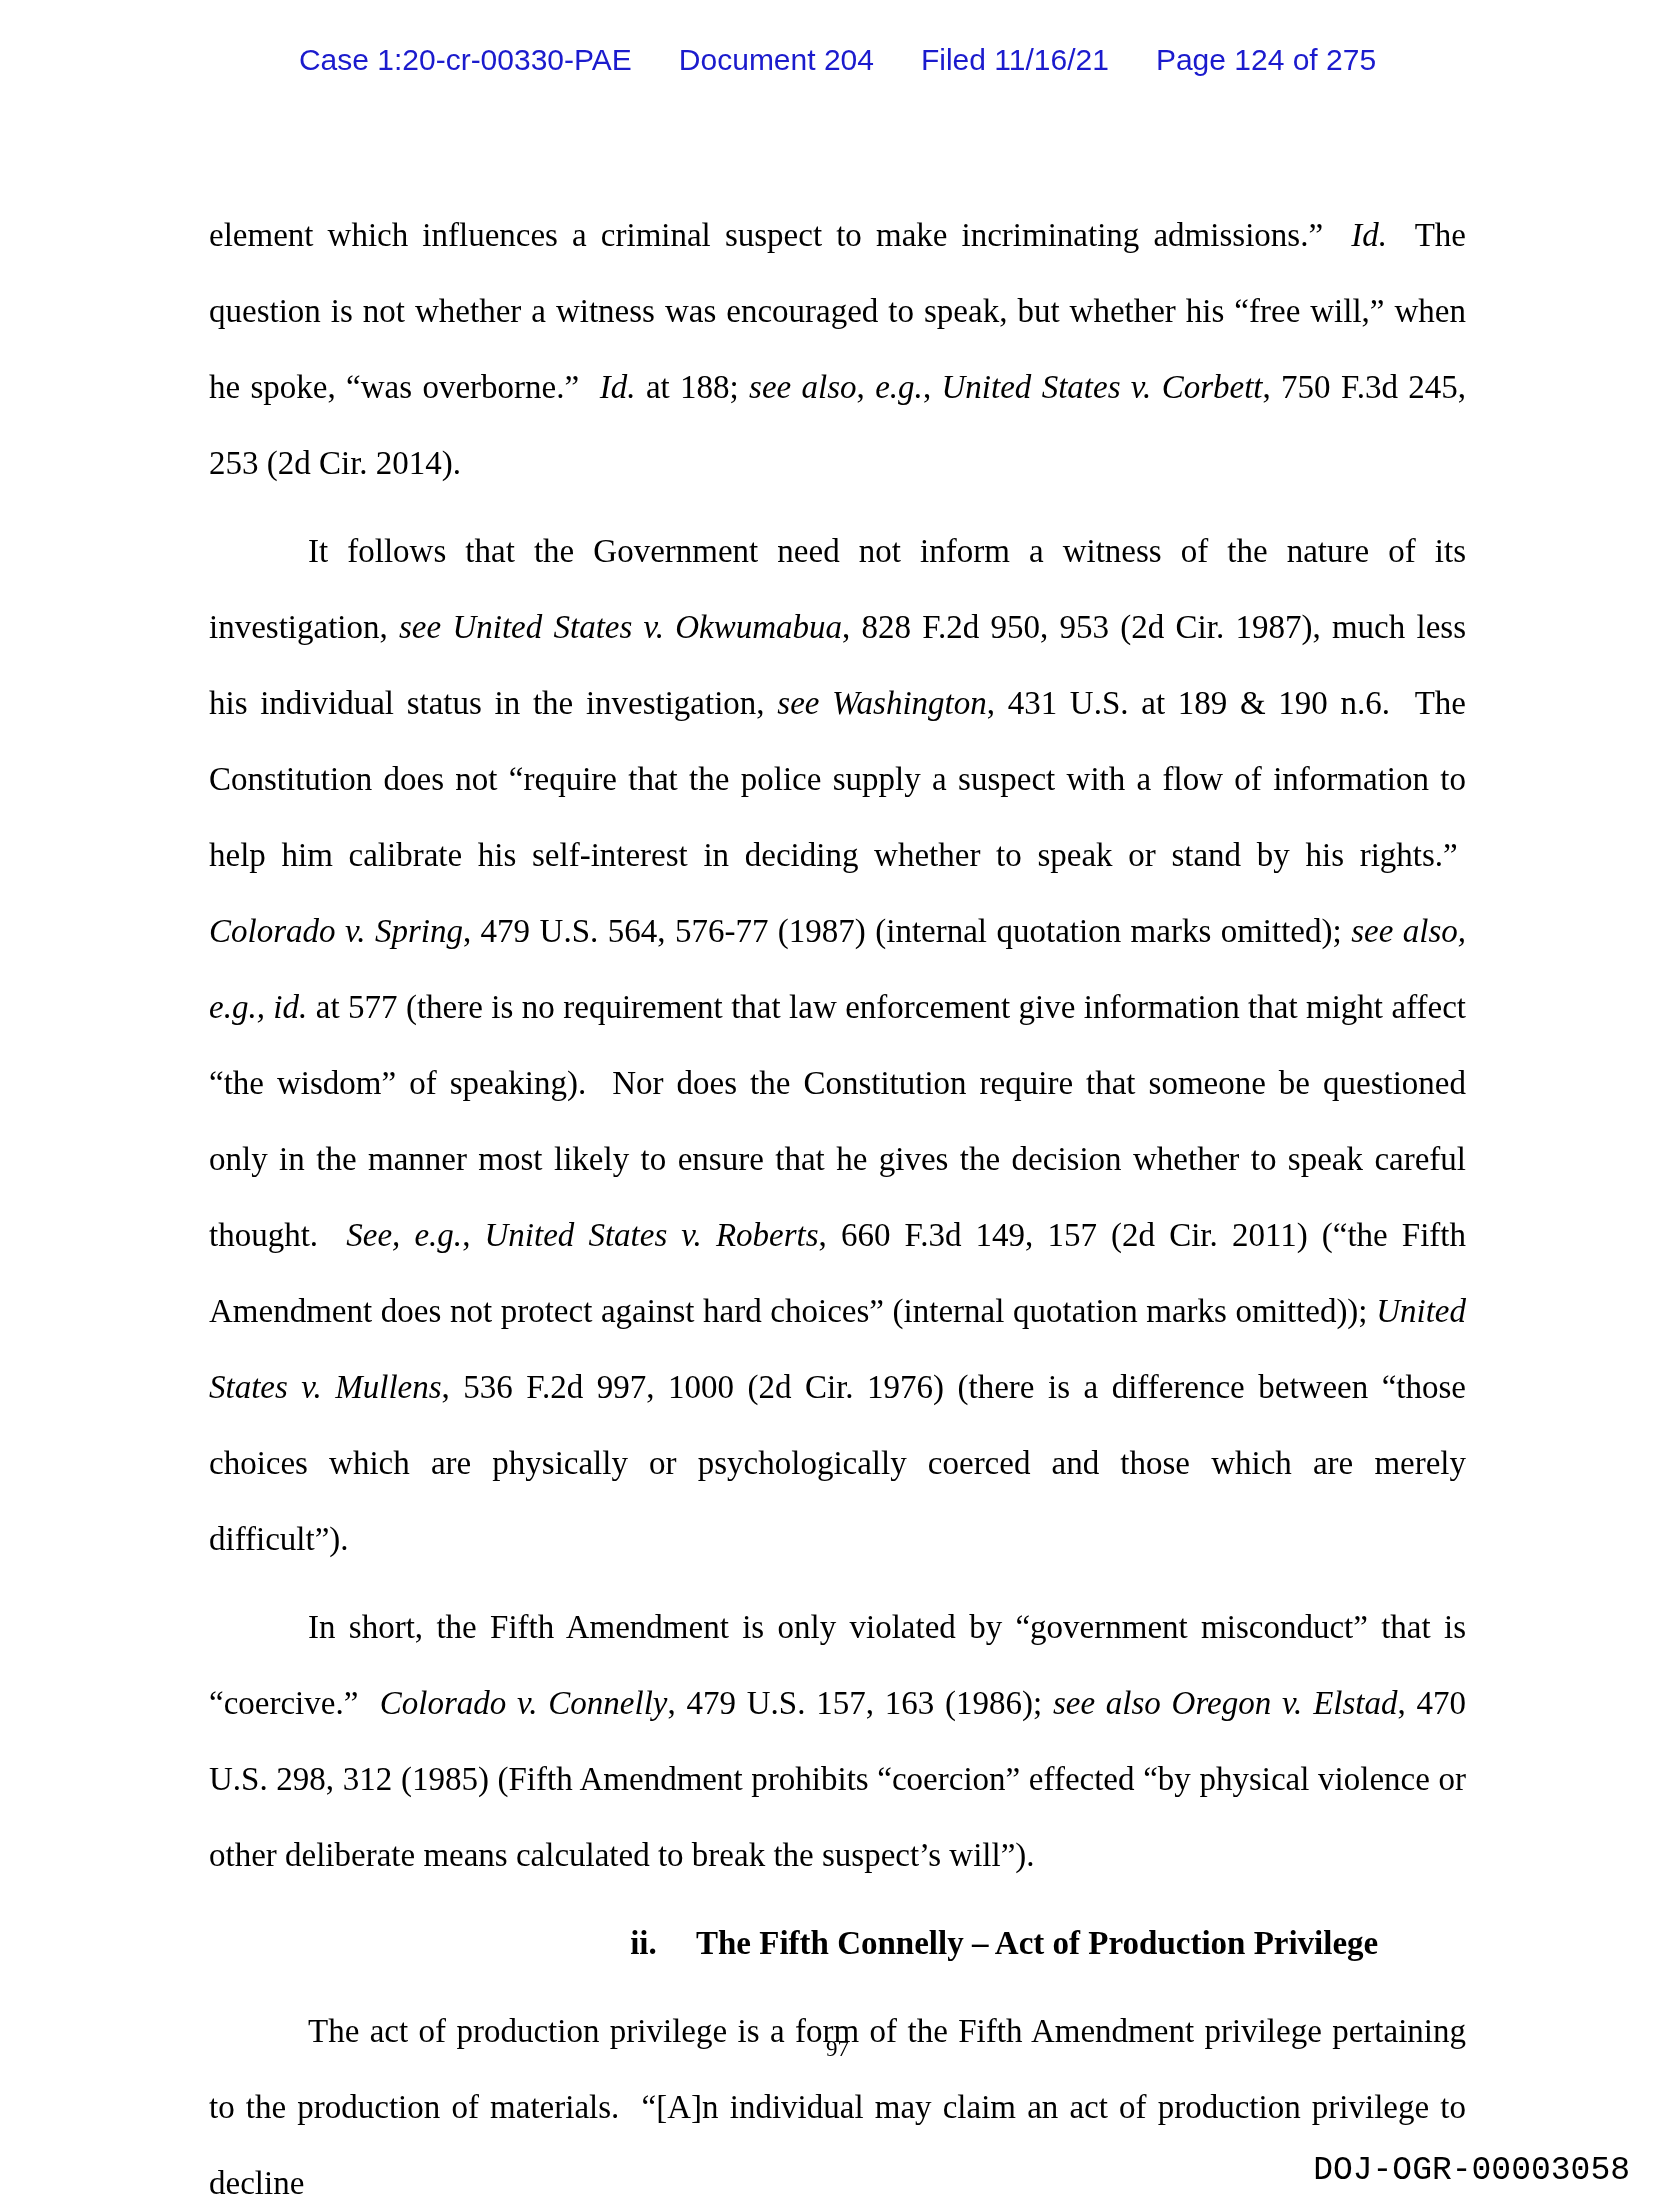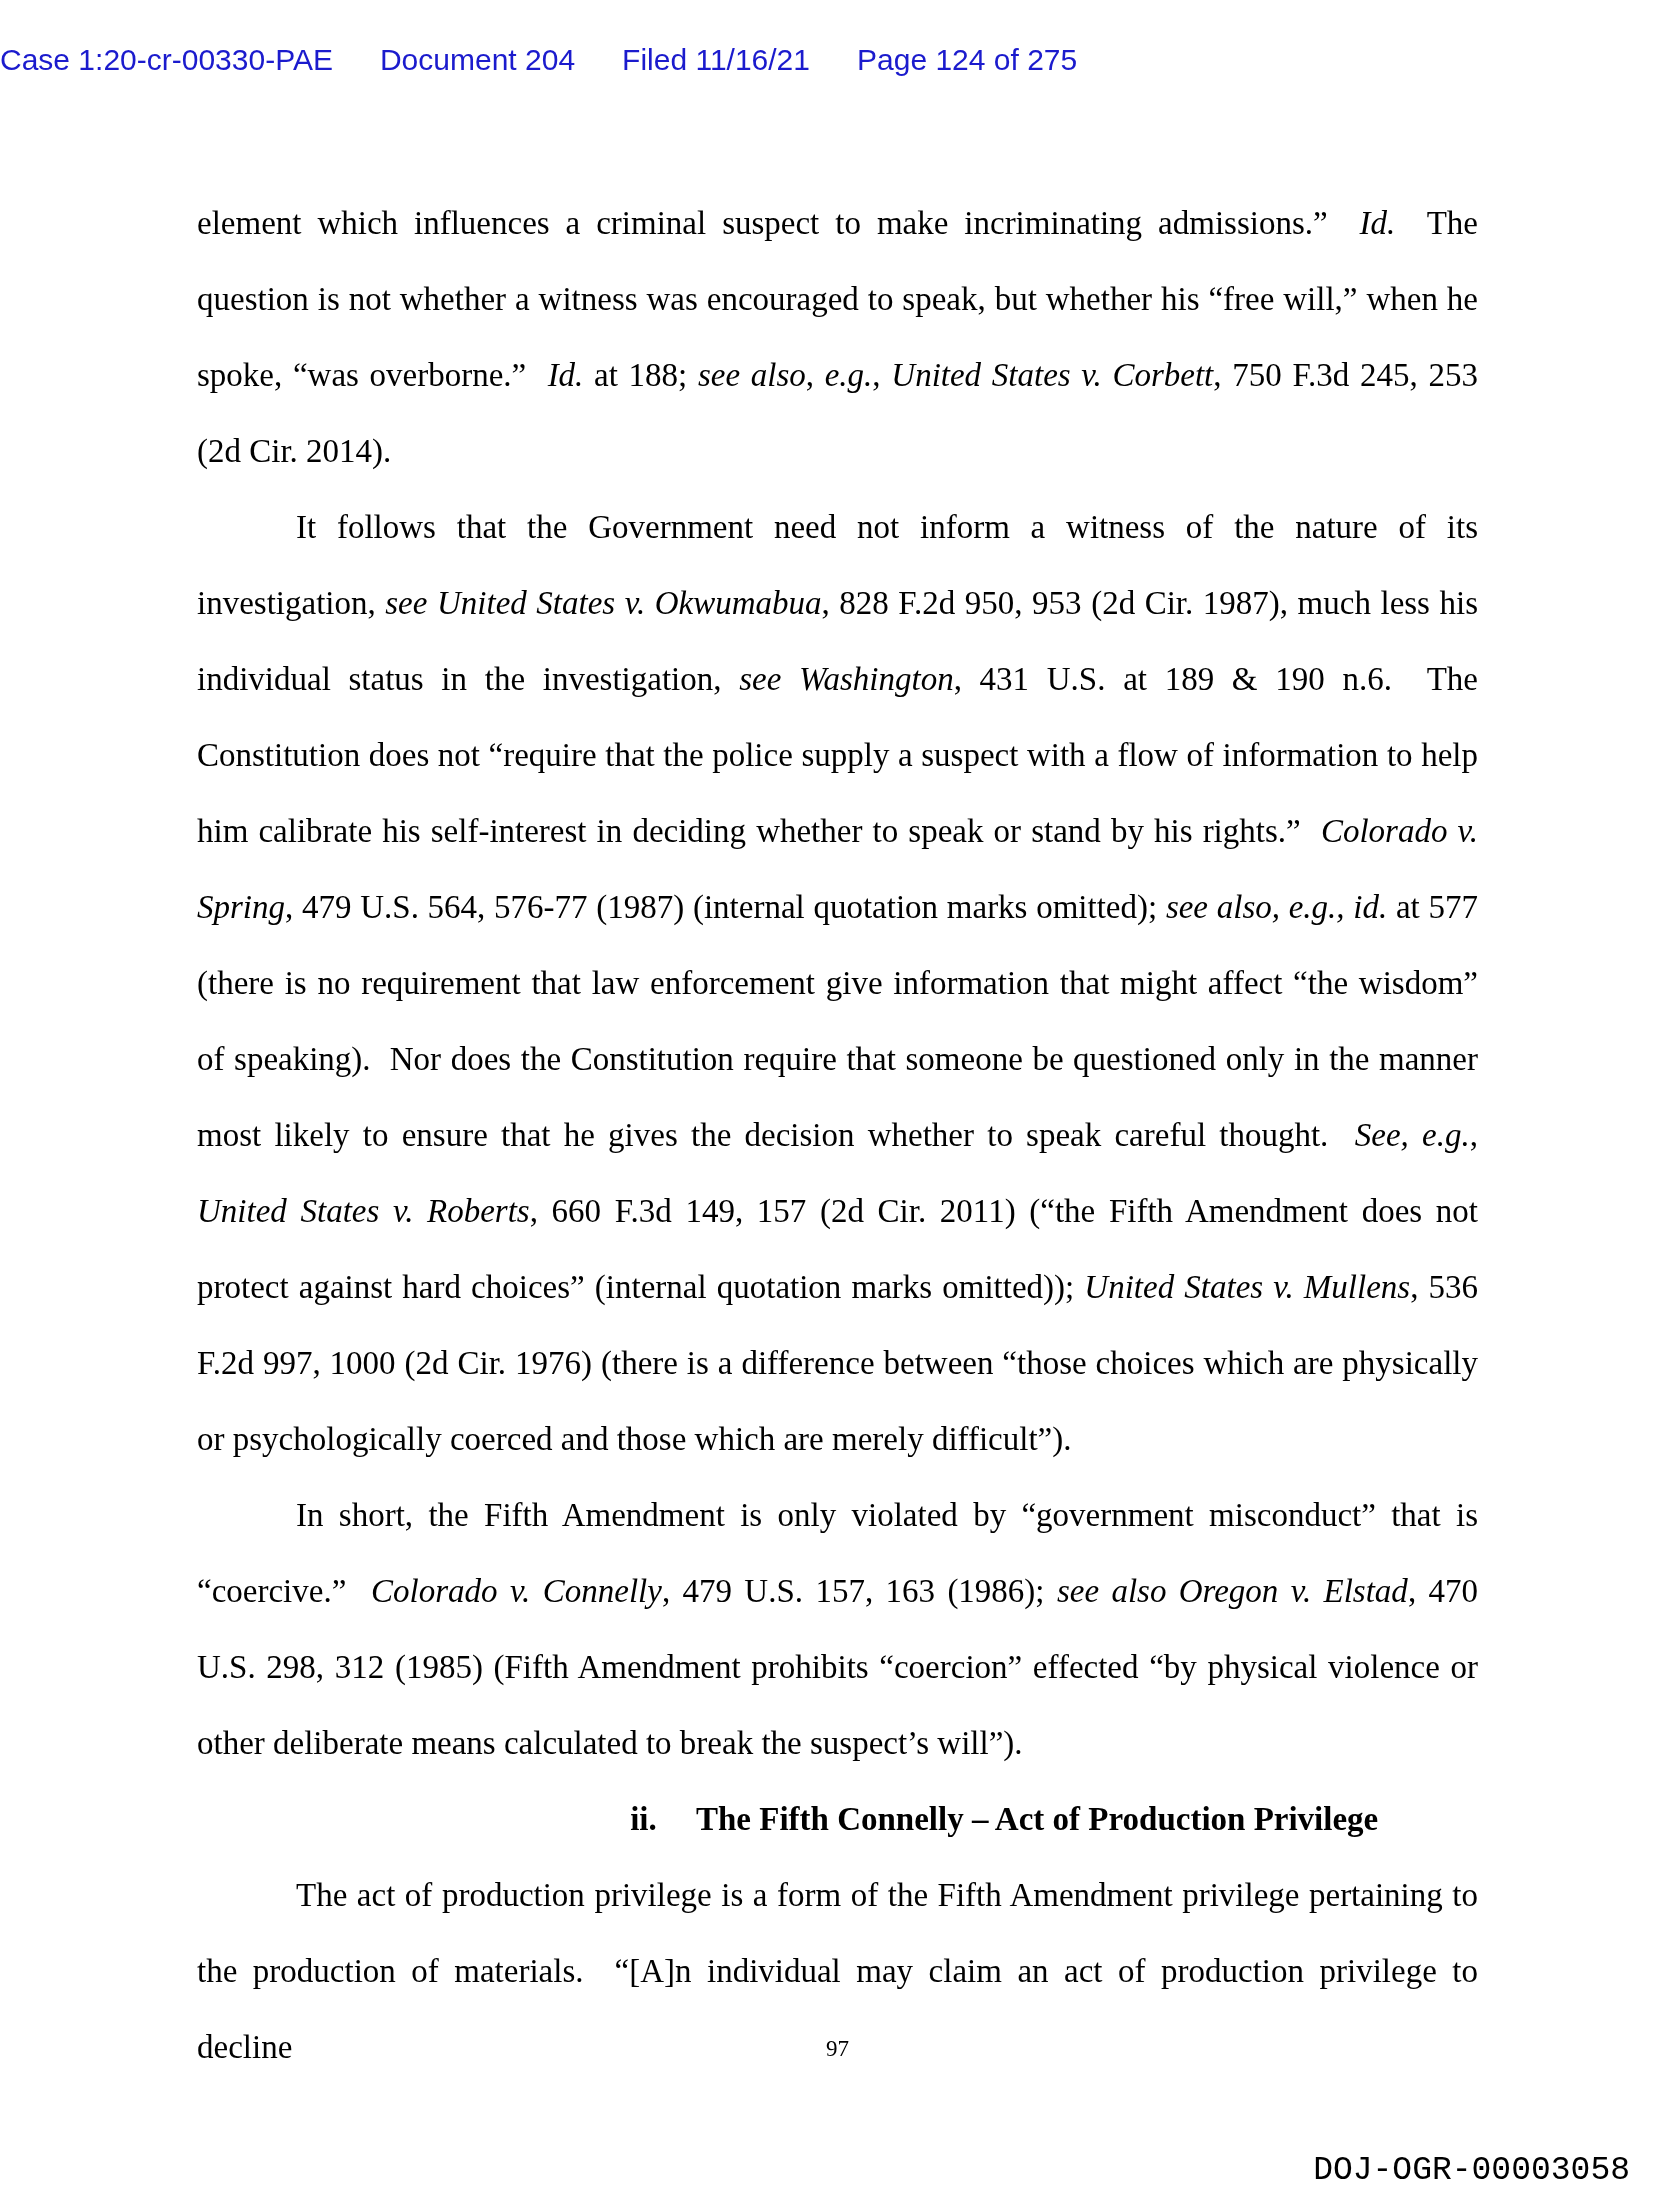--- a/index.html
+++ b/index.html
@@ -11,36 +11,37 @@
     color: #000000;
     font-family: "Liberation Serif", serif;
     overflow: hidden;
   }
   .stamp-header {
     position: absolute;
     top: 43px;
     left: 0;
     width: 100%;
     display: flex;
+    justify-content: center;
     gap: 47px;
     font-family: "Liberation Sans", sans-serif;
     font-size: 30px;
     color: #1b1bcd;
     white-space: nowrap;
   }
   .body-text {
     position: absolute;
     left: 197px;
     top: 185px;
     width: 1281px;
     font-size: 33px;
     line-height: 76px;
     text-align: justify;
   }
-  .para { margin: 0; }
+  .para { margin: 12px; }
   .para.indent { text-indent: 99px; }
   .heading-line {
     font-weight: bold;
     text-align: left;
     padding-left: 394px;
     white-space: nowrap;
   }
   .heading-num {
     display: inline-block;
     width: 105px;

